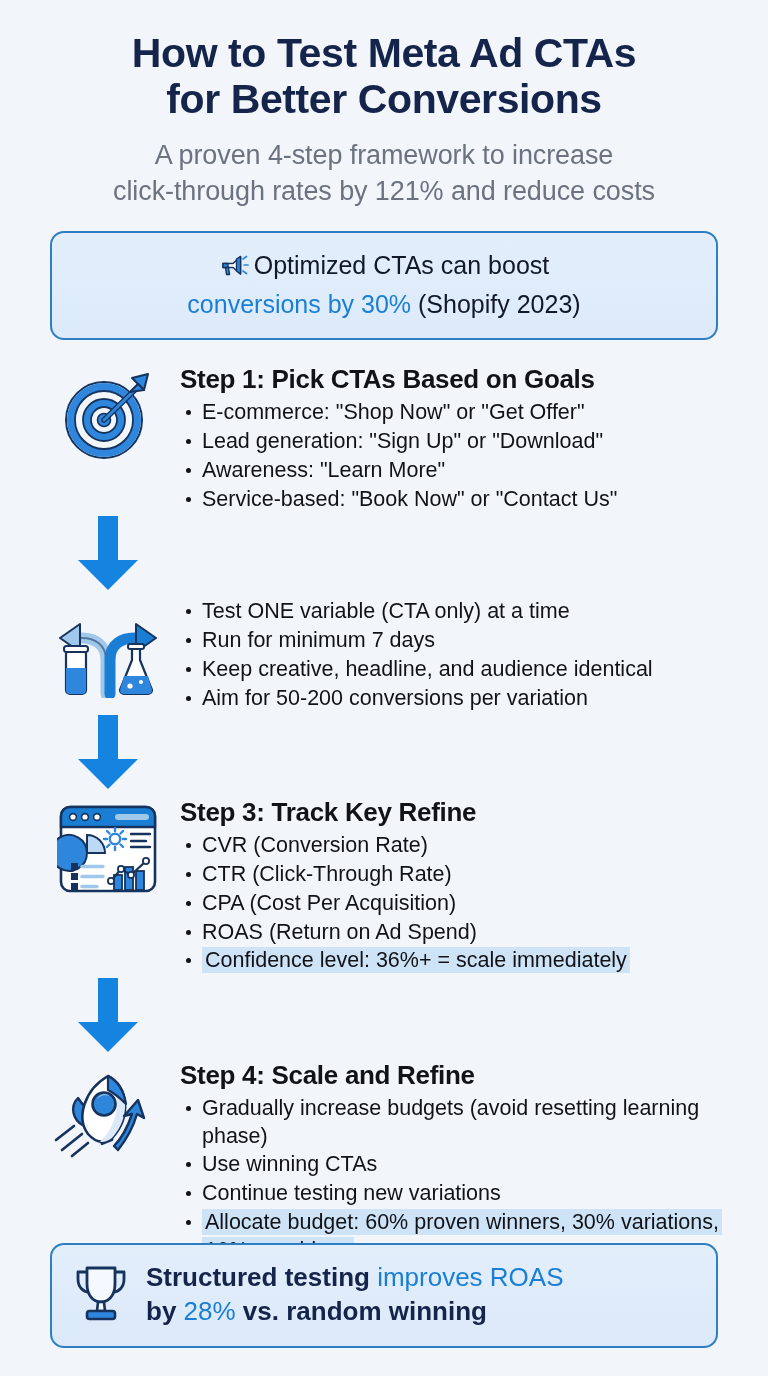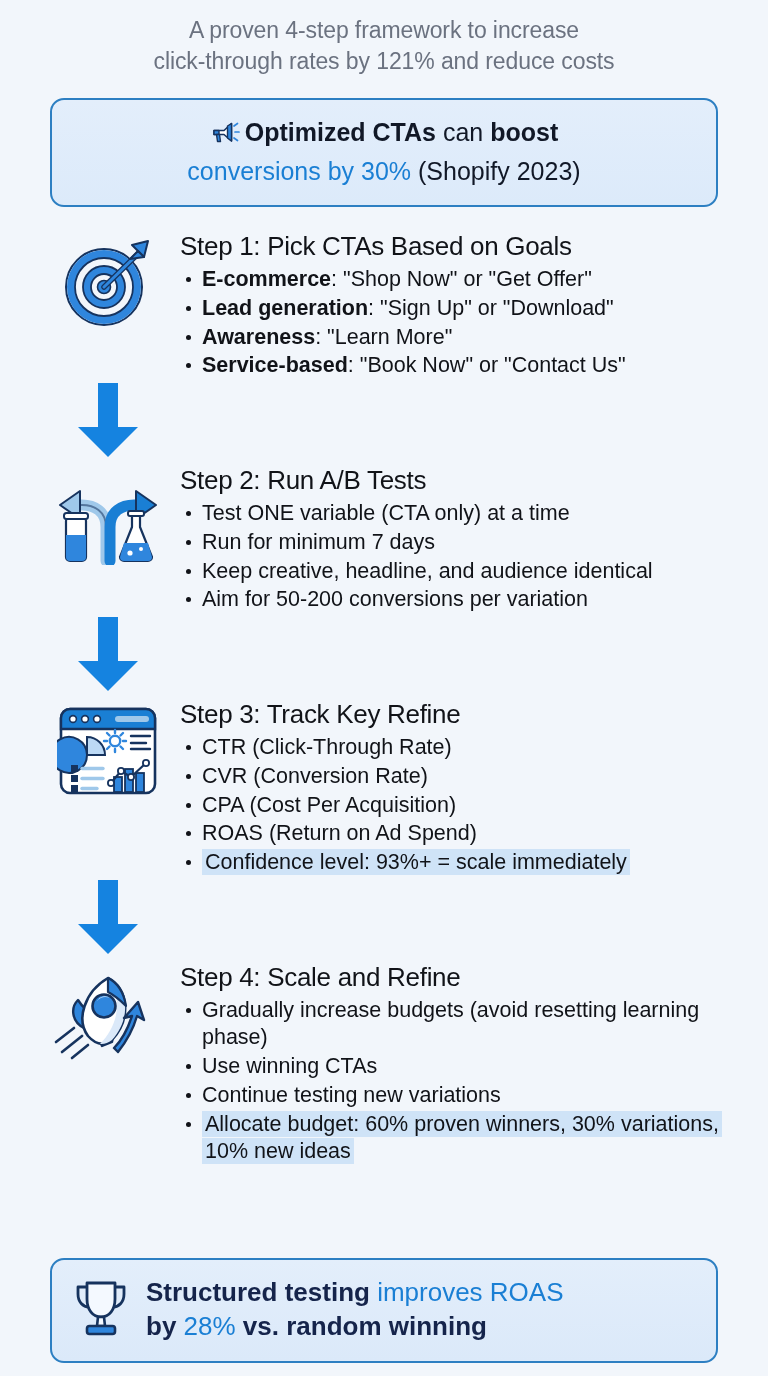--- a/index.html
+++ b/index.html
@@ -16,21 +16,21 @@
     text-align:center;
     font-size:41px;
     line-height:1.13;
     font-weight:bold;
     color:#15244b;
     letter-spacing:-0.4px;
     padding-top:30px;
   }
   .subtitle {
     text-align:center;
-    font-size:23px;
+    font-size:27px;
     line-height:1.33;
     color:#6b7280;
     margin-top:15px;
     letter-spacing:-0.1px;
   }
 
   
   .callout {
     margin:22px 26px 0 26px;
     border:2.5px solid #2d7fc2;
@@ -38,21 +38,21 @@
     background:linear-gradient(180deg,#e3eefb 0%, #dceafa 100%);
     padding:16px 18px 17px 18px;
     text-align:center;
   }
   .callout-line {
     font-size:25px;
     line-height:1.34;
     color:#111827;
     font-weight:normal;
   }
-  .b { font-weight:bold; }
+  .b { font-weight:normal; }
   .blue { color:#1a7fd4; font-weight:normal; }
   .mega { display:inline-block; vertical-align:-5px; margin-right:5px; }
 
   .bottom-banner {
     position:absolute;
     left:50px; right:50px; bottom:28px;
     border:2.5px solid #2d7fc2;
     border-radius:14px;
     background:linear-gradient(180deg,#e3eefb 0%,#dbe9f9 100%);
     padding:16px 20px 17px 20px;
@@ -76,21 +76,21 @@
     width:116px;
     flex:0 0 116px;
     display:flex;
     flex-direction:column;
     align-items:center;
     padding-top:6px;
   }
   .step-body { flex:1; padding-top:2px; }
   .step-title {
     font-size:26px;
-    font-weight:normal;
+    font-weight:bold;
     color:#111318;
     letter-spacing:-0.3px;
     margin-bottom:4px;
   }
   ul.bullets { list-style:none; }
   ul.bullets li {
     position:relative;
     padding-left:22px;
     font-size:21.5px;
     line-height:1.29;
@@ -118,20 +118,24 @@
     display:flex;
     justify-content:center;
   }
   .arrow { display:block; }
 </style>
 </head>
 <body>
 
 <div class="page">
 
+  <h1 class="title">
+    <span>How to Test Meta Ad CTAs</span><br>
+    <span>for Better Conversions</span>
+  </h1>
   <p class="subtitle">
     <span>A proven 4-step framework to increase</span><br>
     <span>click-through rates by 121% and reduce costs</span>
   </p>
 
   <div class="callout">
     <div class="callout-line">
       <span class="mega">
         <svg width="30" height="26" viewBox="0 0 30 26">
           <path d="M4 10.5 L14 10.5 L21.5 3.5 L21.5 21 L14 14.5 L4 14.5 Z" fill="#ffffff" stroke="#16335e" stroke-width="1.6" stroke-linejoin="round"></path>
@@ -203,21 +207,20 @@
             <rect x="10" y="44" width="24" height="6" rx="2.5" fill="#ffffff" stroke="#16335e" stroke-width="2"></rect>
             <path d="M78 46 L78 58 L66 88 A4 4 0 0 0 70 92 L94 92 A4 4 0 0 0 98 88 L86 58 L86 46 Z" fill="#ffffff" stroke="#16335e" stroke-width="2.2" stroke-linejoin="round"></path>
             <path d="M70 74 L94 74 L98 88 A4 4 0 0 1 94 92 L70 92 A4 4 0 0 1 66 88 Z" fill="#2f86dd"></path>
             <rect x="74" y="42" width="16" height="5" rx="2" fill="#ffffff" stroke="#16335e" stroke-width="2"></rect>
             <circle cx="76" cy="84" r="2.6" fill="#ffffff"></circle>
             <circle cx="87" cy="80" r="2" fill="#ffffff"></circle>
           </svg>
         </span>
       </div>
       <div class="step-body">
-        <div class="step-title">Step 2: Run A/B Tests</div>
         <ul class="bullets">
           <li><span>Test ONE variable (CTA only) at a time</span></li>
           <li><span>Run for minimum 7 days</span></li>
           <li><span>Keep creative, headline, and audience identical</span></li>
           <li><span>Aim for 50-200 conversions per variation</span></li>
         </ul>
       </div>
     </div>
 
     <div class="arrow-wrap">
@@ -275,25 +278,25 @@
               <circle cx="64" cy="68" r="3.1"></circle>
               <circle cx="74" cy="74" r="3.1"></circle>
               <circle cx="89" cy="60" r="3.1"></circle>
             </g>
           </svg>
         </span>
       </div>
       <div class="step-body">
         <div class="step-title">Step 3: Track Key Refine</div>
         <ul class="bullets">
+          <li><span>CVR (Conversion Rate)</span></li>
           <li><span>CTR (Click-Through Rate)</span></li>
-          <li><span>CVR (Conversion Rate)</span></li>
           <li><span>CPA (Cost Per Acquisition)</span></li>
           <li><span>ROAS (Return on Ad Spend)</span></li>
-          <li><span class="hl">Confidence level: 93%+ = scale immediately</span></li>
+          <li><span class="hl">Confidence level: 36%+ = scale immediately</span></li>
         </ul>
       </div>
     </div>
 
     <div class="arrow-wrap">
       <span class="arrow">
         <svg width="72" height="78" viewBox="0 0 72 78">
           <path d="M26 2 L46 2 L46 46 L66 46 L36 76 L6 46 L26 46 Z" fill="#1583e0"></path>
         </svg>
       </span>

